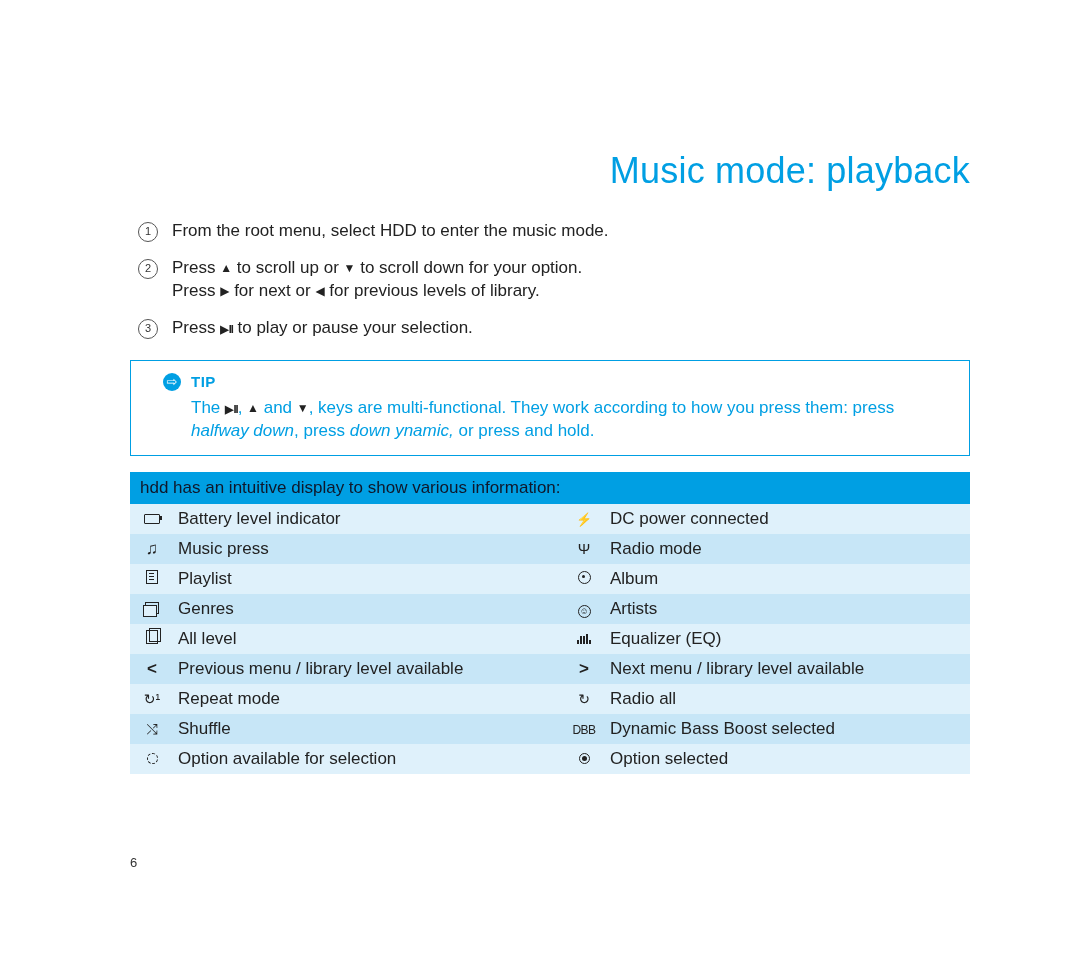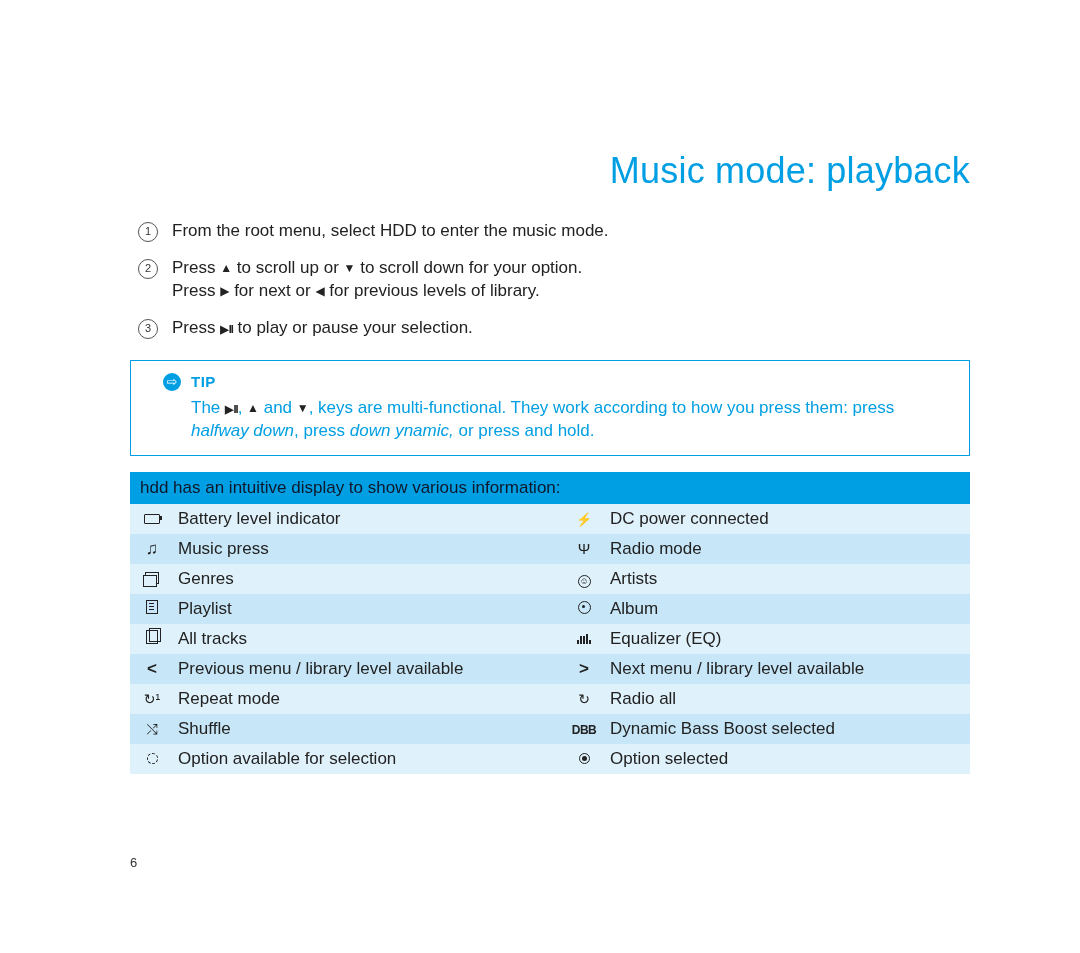--- a/index.html
+++ b/index.html
@@ -129,21 +129,21 @@
     color: #222;
   }
   .icon-cell {
     width: 36px;
     text-align: center;
     font-size: 14px;
     color: #222;
   }
   .label-cell { width: 380px; }
   .lt-gt { font-family: Arial, sans-serif; font-weight: 600; }
-  .dbb { font-weight: 700; font-size: 12px; letter-spacing: -0.5px; }
+  .dbb { font-weight: 400; font-size: 12px; letter-spacing: -0.5px; }
   .battery {
     display: inline-block;
     width: 14px; height: 8px;
     border: 1.2px solid #222; border-radius: 1px;
     position: relative;
   }
   .battery::after {
     content:""; position:absolute; right:-3px; top:1px;
     width:2px; height:4px; background:#222;
   }
@@ -289,34 +289,34 @@
       <td class="icon-cell"><span class="plug">⚡</span></td>
       <td>DC power connected</td>
     </tr>
     <tr>
       <td class="icon-cell"><span class="note-icon">♫</span></td>
       <td class="label-cell">Music press</td>
       <td class="icon-cell"><span class="antenna">Ψ</span></td>
       <td>Radio mode</td>
     </tr>
     <tr>
+      <td class="icon-cell"><span class="list-icon"></span></td>
+      <td class="label-cell">Playlist</td>
+      <td class="icon-cell"><span class="disc-icon"></span></td>
+      <td>Album</td>
+    </tr>
+    <tr>
       <td class="icon-cell"><span class="genre-icon"></span></td>
       <td class="label-cell">Genres</td>
       <td class="icon-cell"><span class="person-icon">☺</span></td>
       <td>Artists</td>
     </tr>
     <tr>
-      <td class="icon-cell"><span class="list-icon"></span></td>
-      <td class="label-cell">Playlist</td>
-      <td class="icon-cell"><span class="disc-icon"></span></td>
-      <td>Album</td>
-    </tr>
-    <tr>
       <td class="icon-cell"><span class="stack-icon"></span></td>
-      <td class="label-cell">All tracks</td>
+      <td class="label-cell">All level</td>
       <td class="icon-cell"><span class="eq-icon"></span></td>
       <td>Equalizer (EQ)</td>
     </tr>
     <tr>
       <td class="icon-cell"><span class="lt-gt">&lt;</span></td>
       <td class="label-cell">Previous menu / library level available</td>
       <td class="icon-cell"><span class="lt-gt">&gt;</span></td>
       <td>Next menu / library level available</td>
     </tr>
     <tr>

